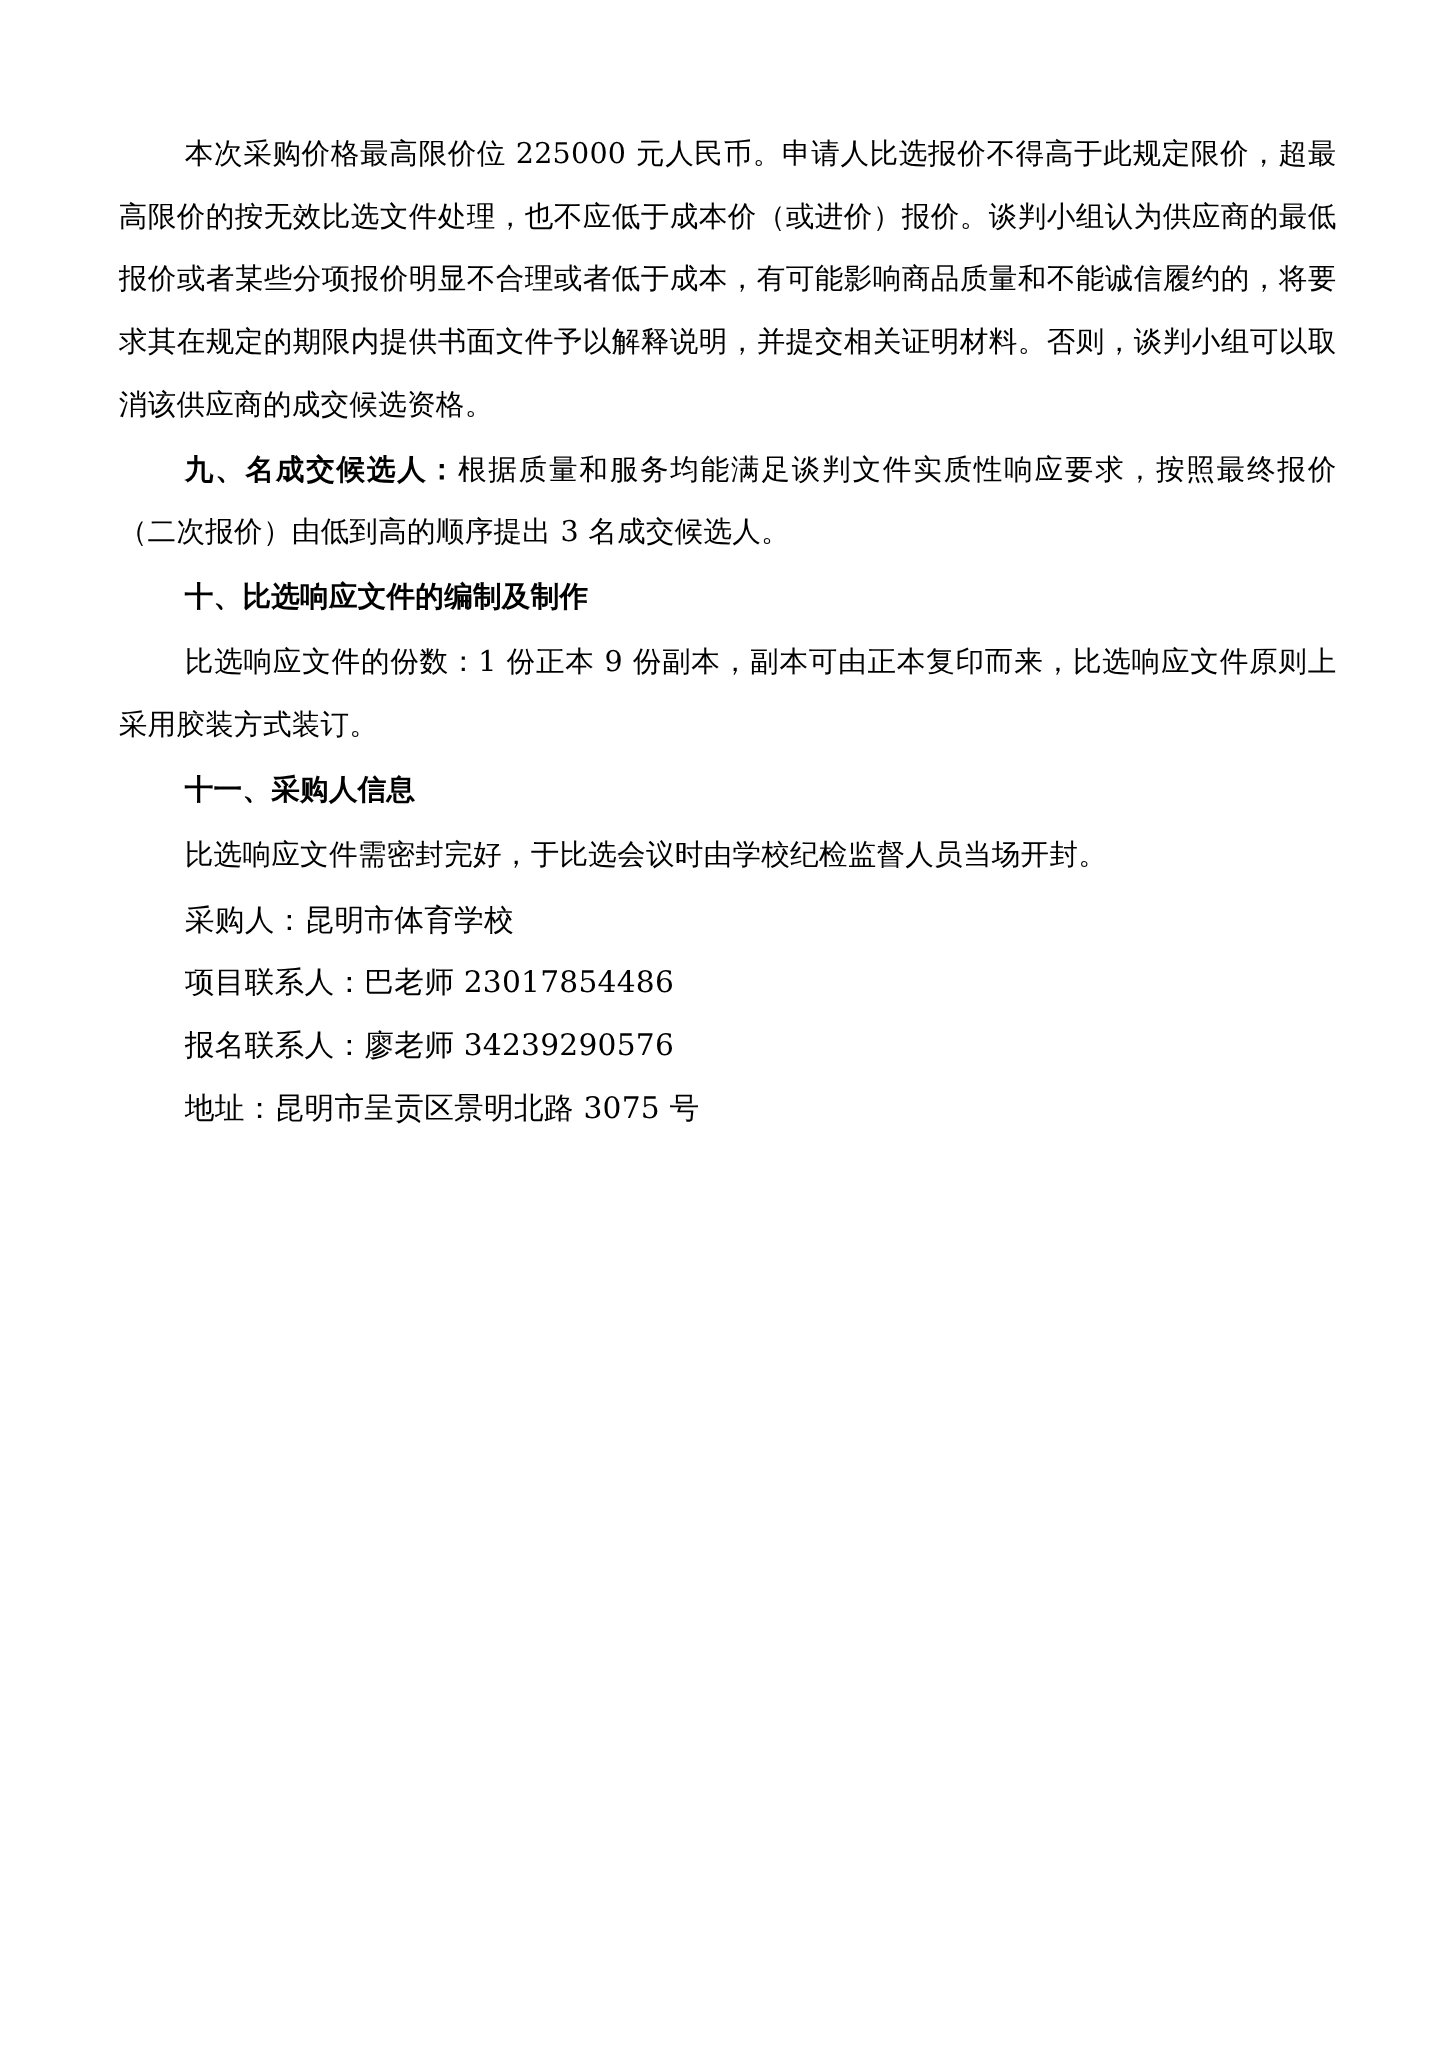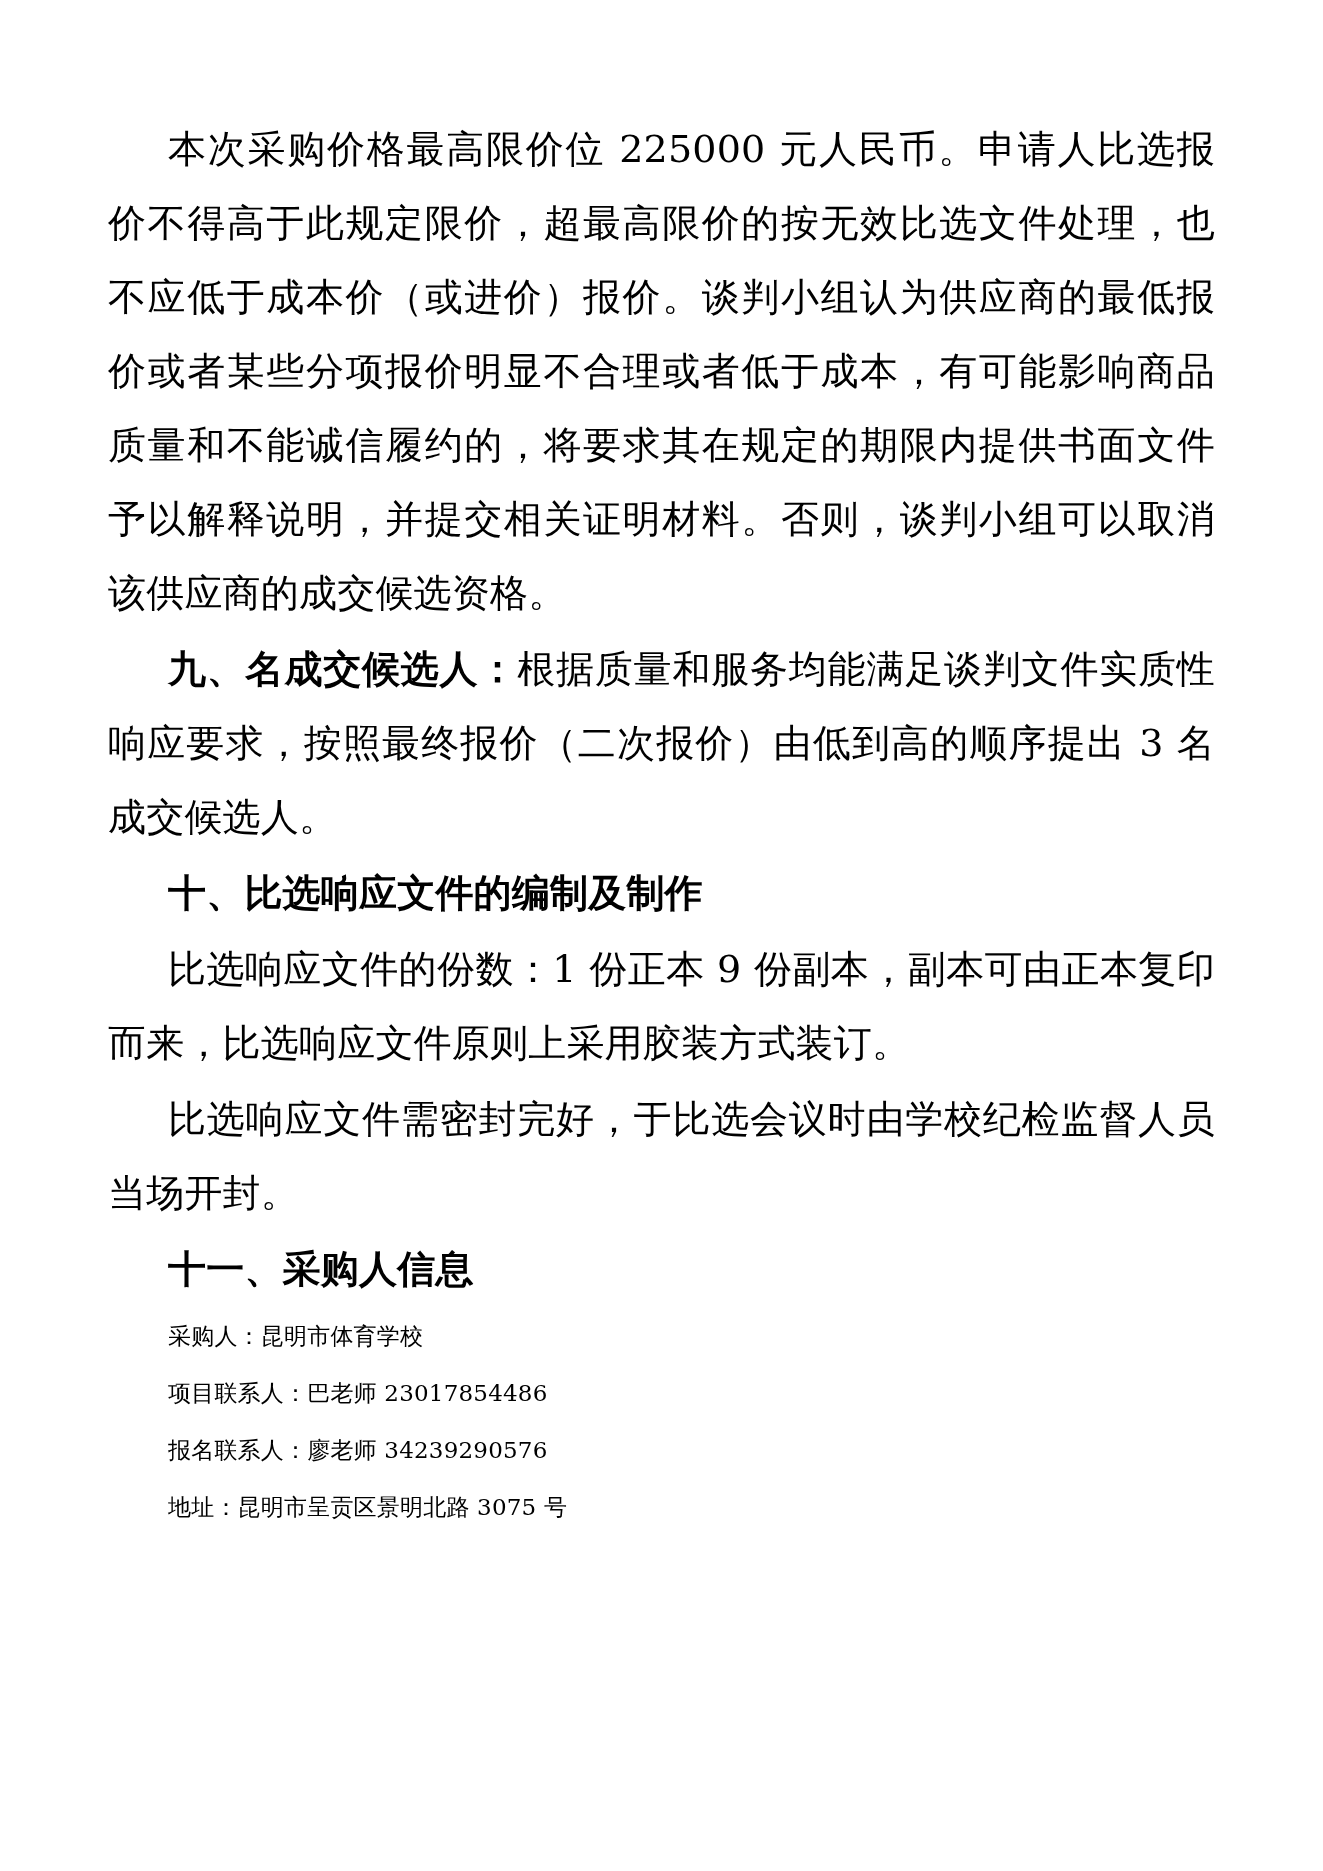--- a/index.html
+++ b/index.html
@@ -20,60 +20,60 @@
     width: 1323px;
     height: 1871px;
     padding: 112px 108px 0 108px;
     position: relative;
   }
   .doc-body {
     width: 1107px;
   }
   p {
     margin: 0 0 2px 0;
-    font-size: 38px;
-    line-height: 74px;
+    font-size: 26px;
+    line-height: 57px;
     text-align: justify;
     text-justify: inter-ideograph;
     letter-spacing: 0.2px;
   }
   .indent {
     text-indent: 60px;
   }
   .heading {
     font-weight: bold;
   }
   .heading-inline {
     font-weight: bold;
   }
   .info-line {
     text-indent: 60px;
     margin: 0;
-    font-size: 23px;
+    font-size: 27px;
     line-height: 57px;
   }
 </style>
 </head>
 <body>
 
 <div class="page">
   <div class="doc-body">
 
     <p class="indent">本次采购价格最高限价位 225000 元人民币。申请人比选报价不得高于此规定限价，超最高限价的按无效比选文件处理，也不应低于成本价（或进价）报价。谈判小组认为供应商的最低报价或者某些分项报价明显不合理或者低于成本，有可能影响商品质量和不能诚信履约的，将要求其在规定的期限内提供书面文件予以解释说明，并提交相关证明材料。否则，谈判小组可以取消该供应商的成交候选资格。</p>
 
     <p class="indent"><span class="heading-inline">九、名成交候选人：</span><span>根据质量和服务均能满足谈判文件实质性响应要求，按照最终报价（二次报价）由低到高的顺序提出 3 名成交候选人。</span></p>
 
     <p class="indent heading">十、比选响应文件的编制及制作</p>
 
     <p class="indent">比选响应文件的份数：1 份正本 9 份副本，副本可由正本复印而来，比选响应文件原则上采用胶装方式装订。</p>
 
 
+    <p class="indent heading">十一、采购人信息</p>
+
     <p class="indent">比选响应文件需密封完好，于比选会议时由学校纪检监督人员当场开封。</p>
-
-    <p class="indent heading">十一、采购人信息</p>
 
     <p class="info-line">采购人：昆明市体育学校</p>
     <p class="info-line">项目联系人：巴老师 23017854486</p>
     <p class="info-line">报名联系人：廖老师 34239290576</p>
     <p class="info-line">地址：昆明市呈贡区景明北路 3075 号</p>
 
   </div>
 </div>
 
 </body></html>

